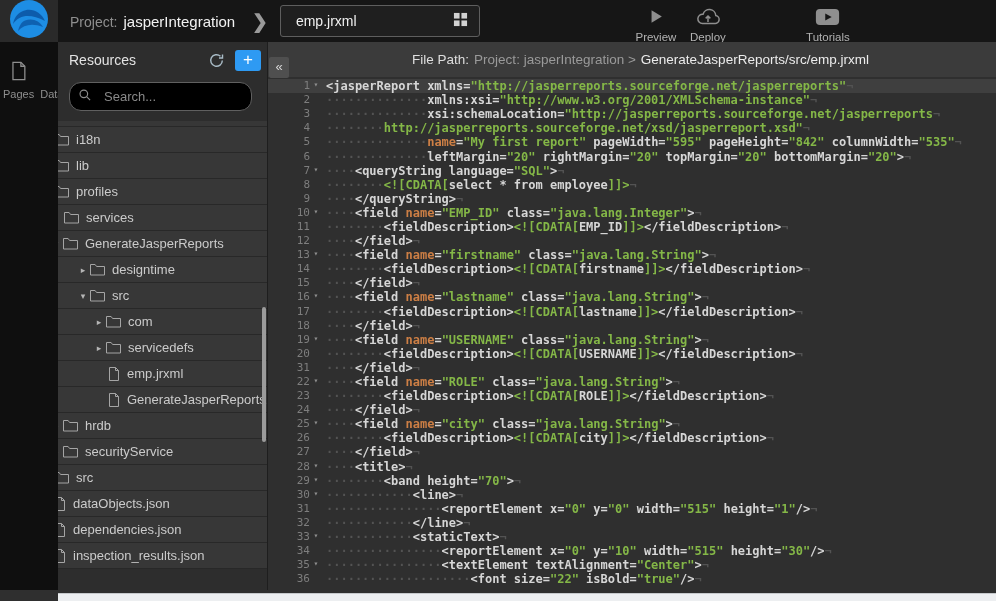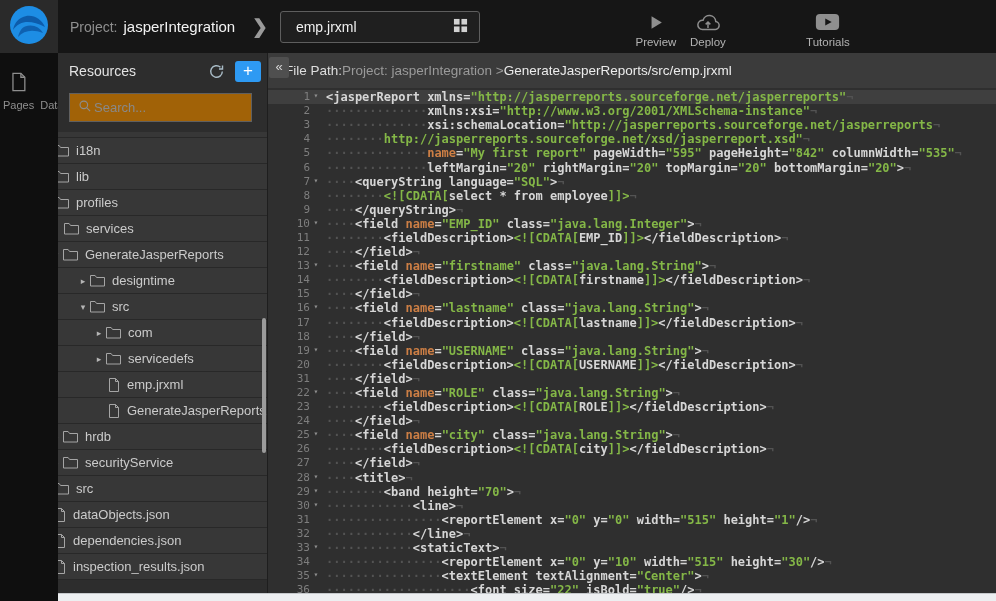--- a/index.html
+++ b/index.html
@@ -1,20 +1,20 @@
 <!DOCTYPE html>
 <html style="--accent: #2e9af3; --green: #84b747; --orange: #cd7f45;"><head>
 <meta charset="utf-8">
 <style>
   html,body{margin:0;padding:0;background:#000;}
   .app{position:relative;width:996px;height:601px;overflow:hidden;background:#2f2f2f;
        font-family:"Liberation Sans",sans-serif;-webkit-font-smoothing:antialiased;}
 
   
-  .topbar{display:flex;align-items:center;height:53px;background:#161616;}
+  .topbar{display:flex;align-items:center;height:42px;background:#161616;}
   .logo-box{width:58px;height:53px;background:#2a2a2a;display:flex;align-items:center;justify-content:center;flex:0 0 58px;}
   .project{margin-left:12px;width:182px;display:flex;align-items:baseline;gap:6px;white-space:nowrap;}
   .project-label{color:#8f8f8f;font-size:14px;}
   .project-name{color:#f2f2f2;font-size:15px;}
   .tb-chevron{color:#9a9a9a;font-size:19px;margin:0 12px 0 0;font-weight:bold;}
   .file-dropdown{width:172px;height:30px;display:flex;align-items:center;justify-content:space-between;
        padding:0 11px 0 15px;border:1px solid #5e5e5e;border-radius:3px;background:#1f1f1f;
        color:#f0f0f0;font-size:14px;cursor:pointer;}
   .tb-actions{display:flex;margin-left:150px;padding-top:6px;align-items:flex-start;}
   .tb-action{display:flex;flex-direction:column;align-items:center;width:52px;color:#b3b3b3;font-size:11.5px;cursor:pointer;}
@@ -34,39 +34,39 @@
   .ib-spacer{flex:1;}
 
   
   .resources{width:210px;flex:0 0 210px;background:#2d2d2d;position:relative;border-right:1px solid #1e1e1e;box-sizing:border-box;overflow:hidden;}
   .res-header{height:36px;display:flex;align-items:center;padding:0 6px 0 11px;}
   .res-title{flex:1;color:#e3e3e3;font-size:14px;}
   .res-refresh{width:22px;height:22px;display:flex;align-items:center;justify-content:center;cursor:pointer;}
   .res-add{width:26px;height:21px;margin-left:8px;background:var(--accent);border-radius:3px;color:#fff;
        font-size:17px;line-height:20px;text-align:center;cursor:pointer;}
   .res-search{padding:4px 15px 10px 11px;}
-  .search-box{height:27px;border:1px solid #606060;border-radius:0;display:flex;align-items:center;padding:0 8px;gap:0;background:#a16207;}
+  .search-box{height:27px;border:1px solid #606060;border-radius:12px;display:flex;align-items:center;padding:0 8px;gap:10px;background:#000000;}
   .search-box input{flex:1;background:transparent;border:none;outline:none;color:#cfcfcf;font-size:13px;font-family:"Liberation Sans",sans-serif;width:100%;}
   .search-box input::placeholder{color:#898989;}
   .tree{position:relative;}
   .tree-sliver{height:5px;background:#373737;border-bottom:1px solid #282828;}
   .tree-row{height:25px;display:flex;align-items:center;background:#373737;border-bottom:1px solid #282828;
        font-size:13px;color:#cbcbcb;white-space:nowrap;overflow:hidden;cursor:pointer;}
   .tree-arrow{width:14px;flex:0 0 14px;font-size:9px;color:#b5b5b5;text-align:center;}
   .tree-ic{display:flex;align-items:center;margin-right:7px;flex:0 0 auto;}
   .tree-thumb{position:absolute;right:1px;top:265px;width:4px;height:135px;background:#9b9b9b;border-radius:2px;cursor:pointer;}
 
   
   .collapse-tab{position:absolute;left:269px;top:57px;width:20px;height:21px;background:#4f4f4f;border-radius:2px;
        color:#d8d8d8;font-size:13px;line-height:20px;text-align:center;cursor:pointer;z-index:6;}
 
   
   .main{flex:1;display:flex;flex-direction:column;min-width:0;}
   .filepath{height:35px;flex:0 0 35px;background:#3b3b3b;display:flex;align-items:center;padding-left:17px;
-       font-size:13.5px;white-space:nowrap;}
+       font-size:13.5px;gap:5px;white-space:nowrap;justify-content:center;}
   .fp-prefix{color:#dedede;}
   .fp-context{color:#9a9a9a;}
   .fp-path{color:#ececec;}
 
   .editor{flex:1;background:#2f2f2f;overflow:hidden;font-family:"DejaVu Sans Mono",monospace;font-size:12px;padding-top:2px;}
   .code-row{display:flex;height:14.1px;line-height:14px;align-items:center;}
   .code-row.active{background:#3f3f3f;}
   .gutter{flex:0 0 54px;display:flex;justify-content:flex-end;align-items:center;}
   .lnum{color:#7e7e7e;font-size:11px;}
   .fold{width:12px;font-size:8px;color:#8f8f8f;text-align:center;cursor:pointer;transform:translateY(-1px);}

